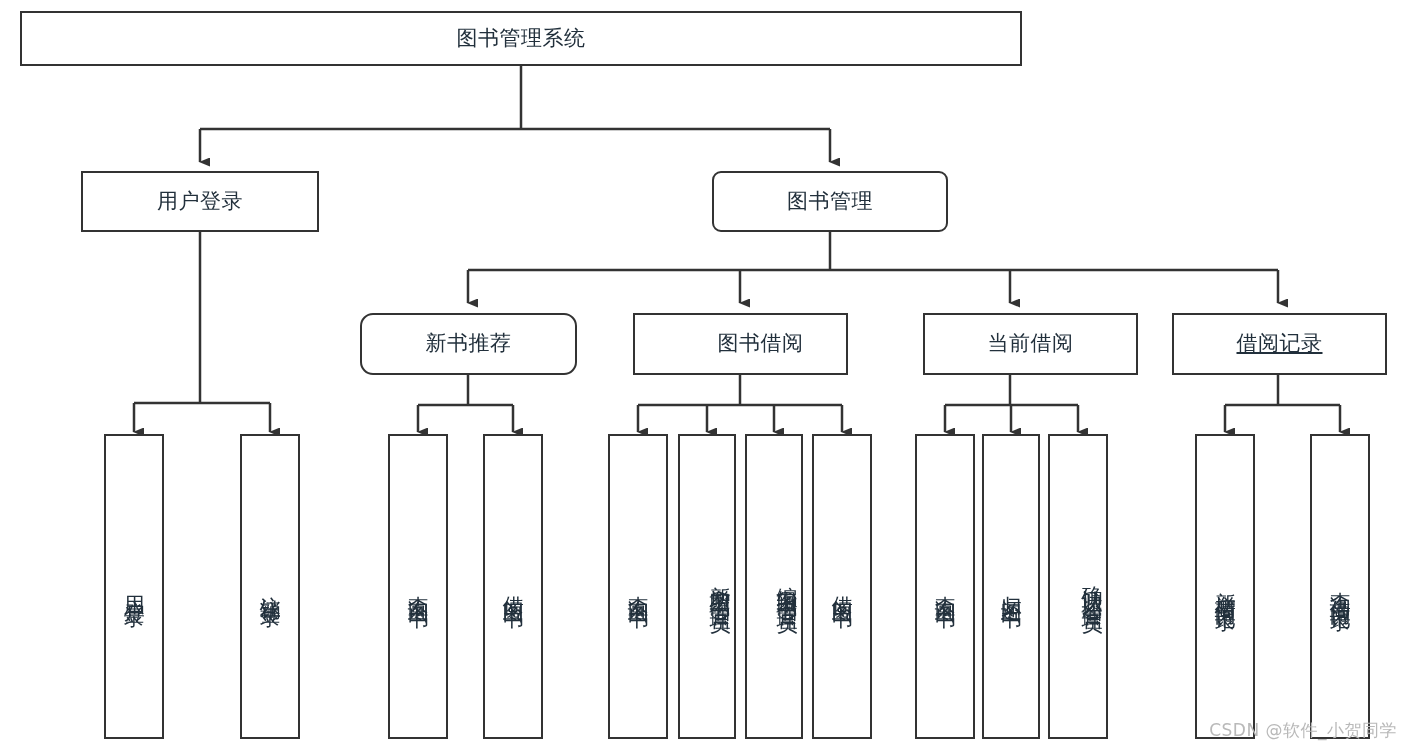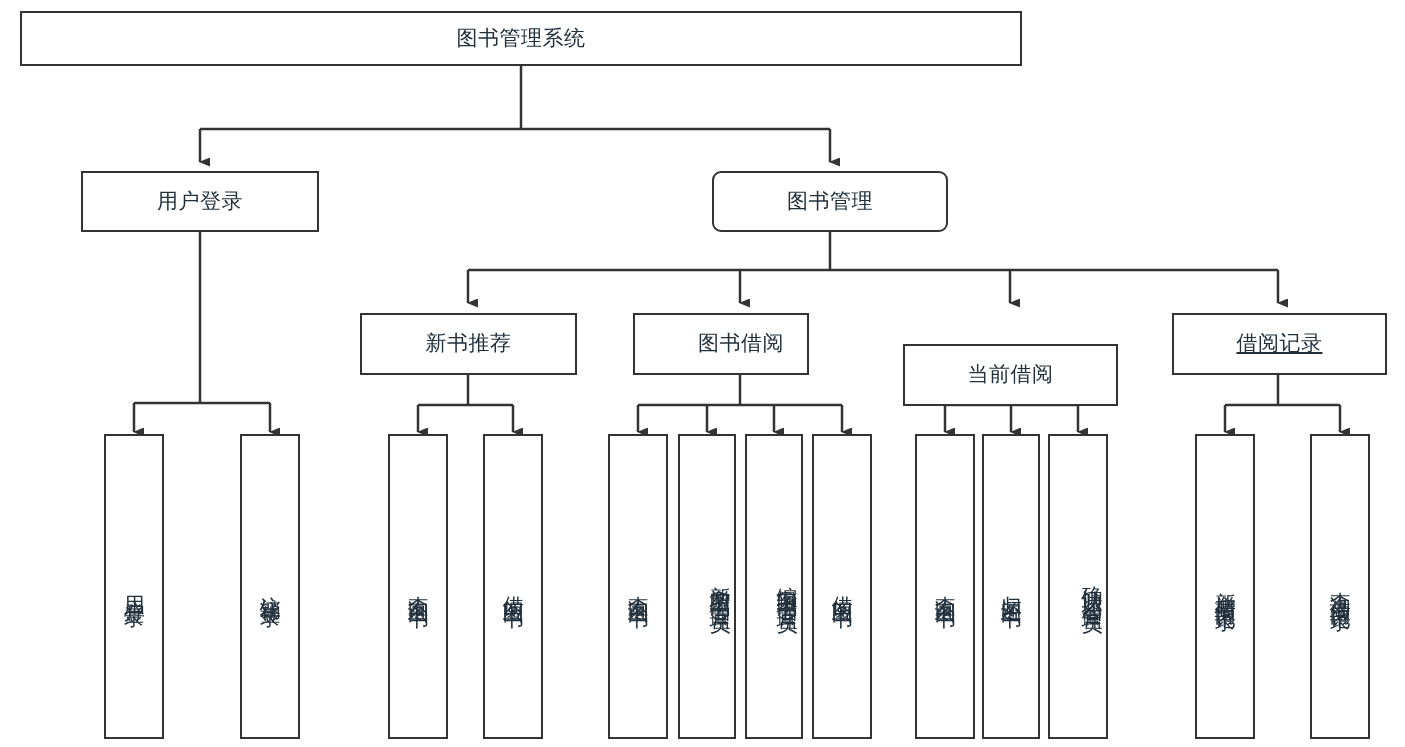--- a/index.html
+++ b/index.html
@@ -123,37 +123,38 @@
       <path d="M1225,405 L1225,432" marker-end="url(#arrow)"></path>
       <path d="M1340,405 L1340,432" marker-end="url(#arrow)"></path>
     </g>
   </svg>
 
   <div class="node horiz" style="left:20px; top:11px; width:1002px; height:55px;">图书管理系统</div>
 
   <div class="node horiz" style="left:81px; top:171px; width:238px; height:61px;">用户登录</div>
   <div class="node horiz" style="left:712px; top:171px; width:236px; height:61px;border-radius:9px;">图书管理</div>
 
-  <div class="node horiz" style="left:360px; top:313px; width:217px; height:62px;">新书推荐</div>
-  <div class="node horiz" style="left:633px; top:313px; width:176px; height:62px;padding-left:40px;">图书借阅</div>
-  <div class="node horiz" style="left:903px; top:313px; width:215px; height:62px;margin-top:31px;">当前借阅</div>
+  <div class="node horiz" style="left:360px; top:313px; width:217px; height:62px;border-radius:13px;">新书推荐</div>
+  <div class="node horiz" style="left:633px; top:313px; width:215px; height:62px;padding-left:40px;">图书借阅</div>
+  <div class="node horiz" style="left:923px; top:313px; width:215px; height:62px;">当前借阅</div>
   <div class="node horiz" style="left:1172px; top:313px; width:215px; height:62px;text-decoration:underline;">借阅记录</div>
 
   <div class="node vert mid" style="left:104px; top:434px; width:60px; height:305px;">用户登录</div>
   <div class="node vert mid" style="left:240px; top:434px; width:60px; height:305px;">注销登录</div>
 
   <div class="node vert mid" style="left:388px; top:434px; width:60px; height:305px;">查询图书</div>
   <div class="node vert mid" style="left:483px; top:434px; width:60px; height:305px;">借阅图书</div>
 
   <div class="node vert mid" style="left:608px; top:434px; width:60px; height:305px;">查询图书</div>
   <div class="node vert topstart" style="left:678px; top:434px; width:58px; height:305px;">新增图书（管理员）</div>
   <div class="node vert topstart" style="left:745px; top:434px; width:58px; height:305px;">编辑图书（管理员）</div>
   <div class="node vert mid" style="left:812px; top:434px; width:60px; height:305px;">借阅图书</div>
 
   <div class="node vert mid" style="left:915px; top:434px; width:60px; height:305px;">查询图书</div>
   <div class="node vert mid" style="left:982px; top:434px; width:58px; height:305px;">归还图书</div>
   <div class="node vert topstart" style="left:1048px; top:434px; width:60px; height:305px;">确认归还（管理员）</div>
 
   <div class="node vert mid" style="left:1195px; top:434px; width:60px; height:305px;">新增借阅记录</div>
   <div class="node vert mid" style="left:1310px; top:434px; width:60px; height:305px;">查询借阅记录</div>
 
+  <div id="watermark">CSDN @软件_小贺同学</div>
 
 </div>
 
 </body></html>

